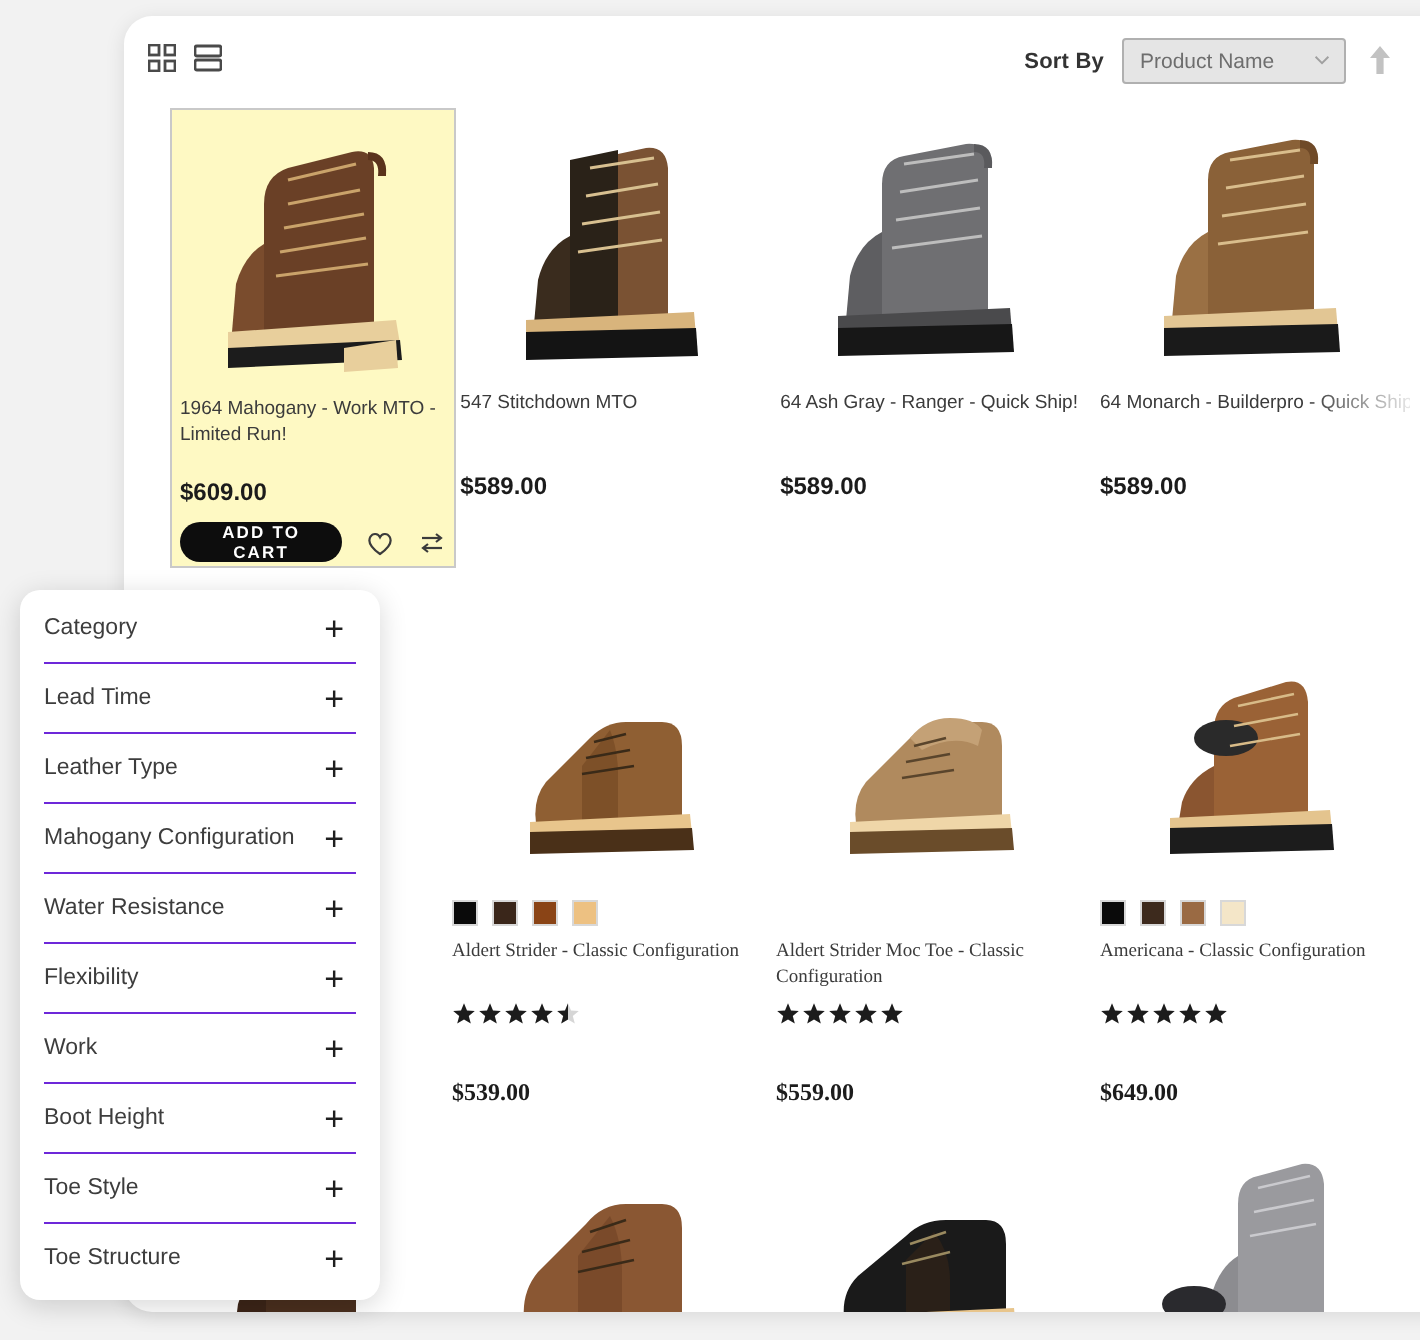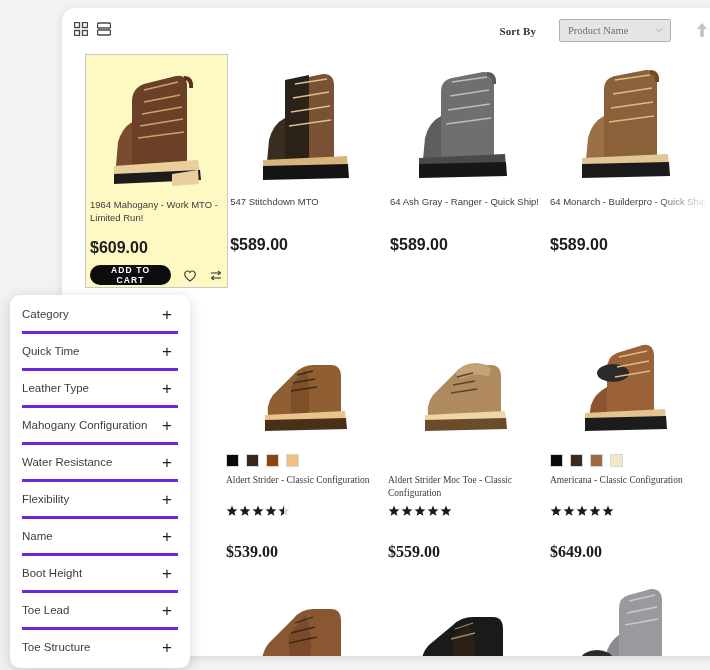--- a/index.html
+++ b/index.html
@@ -44,26 +44,25 @@
     top: 14px;
     display: flex;
     gap: 9px;
     align-items: center;
   }
   .vm-btn { cursor: pointer; line-height: 0; }
   .grid-icon, .list-icon { display: block; }
 
   .sort-wrap {
     position: absolute;
-    right: 0;
+    right: 12px;
     top: 11px;
     display: flex;
     align-items: center;
-    gap: 23px;
-    font-family: Liberation Serif, serif;
+    gap: 9px;
   }
   .sort-label {
     font-size: 11px;
     font-weight: bold;
     color: #333333;
     letter-spacing: .1px;
     white-space: nowrap;
   }
   .sort-select {
     position: relative;
@@ -141,21 +140,21 @@
     padding: 0 2px;
     height: 26px;
     overflow: hidden;
   }
   .pname.clip {
     -webkit-mask-image: linear-gradient(to right, #000 68%, rgba(0,0,0,0.12) 100%);
     mask-image: linear-gradient(to right, #000 68%, rgba(0,0,0,0.12) 100%);
     white-space: nowrap;
   }
   .price {
-    font-size: 16px;
+    font-size: 12px;
     font-weight: bold;
     color: #1c1c1c;
     padding: 0 2px;
     margin-top: 14px;
   }
   .price.tight { margin-top: 24px; }
 
   .actions {
     display: flex;
     align-items: center;
@@ -227,21 +226,21 @@
     padding: 2px 0 4px 0;
     z-index: 40;
   }
   .frow {
     position: relative;
     height: 34px;
     margin: 0 12px;
     display: flex;
     align-items: center;
     justify-content: space-between;
-    border-bottom: 3px solid #6d28d9;
+    border-bottom: 1px solid #6d28d9;
     cursor: pointer;
   }
   .frow:last-child { border-bottom: none; }
   .flabel {
     font-size: 11.5px;
     color: #3d3d3d;
   }
   .fplus {
     font-size: 17px;
     color: #1f1f1f;
@@ -581,49 +580,49 @@
       </div>
     </div>
   </div>
 
   <div class="filters">
     <div class="frow">
       <span class="flabel">Category</span>
       <span class="fplus">+</span>
     </div>
     <div class="frow">
-      <span class="flabel">Quick Time</span>
+      <span class="flabel">Lead Time</span>
       <span class="fplus">+</span>
     </div>
     <div class="frow">
       <span class="flabel">Leather Type</span>
       <span class="fplus">+</span>
     </div>
     <div class="frow">
       <span class="flabel">Mahogany Configuration</span>
       <span class="fplus">+</span>
     </div>
     <div class="frow">
       <span class="flabel">Water Resistance</span>
       <span class="fplus">+</span>
     </div>
     <div class="frow">
       <span class="flabel">Flexibility</span>
       <span class="fplus">+</span>
     </div>
     <div class="frow">
-      <span class="flabel">Name</span>
+      <span class="flabel">Work</span>
       <span class="fplus">+</span>
     </div>
     <div class="frow">
       <span class="flabel">Boot Height</span>
       <span class="fplus">+</span>
     </div>
     <div class="frow">
-      <span class="flabel">Toe Lead</span>
+      <span class="flabel">Toe Style</span>
       <span class="fplus">+</span>
     </div>
     <div class="frow">
       <span class="flabel">Toe Structure</span>
       <span class="fplus">+</span>
     </div>
   </div>
 
 </div>
 

